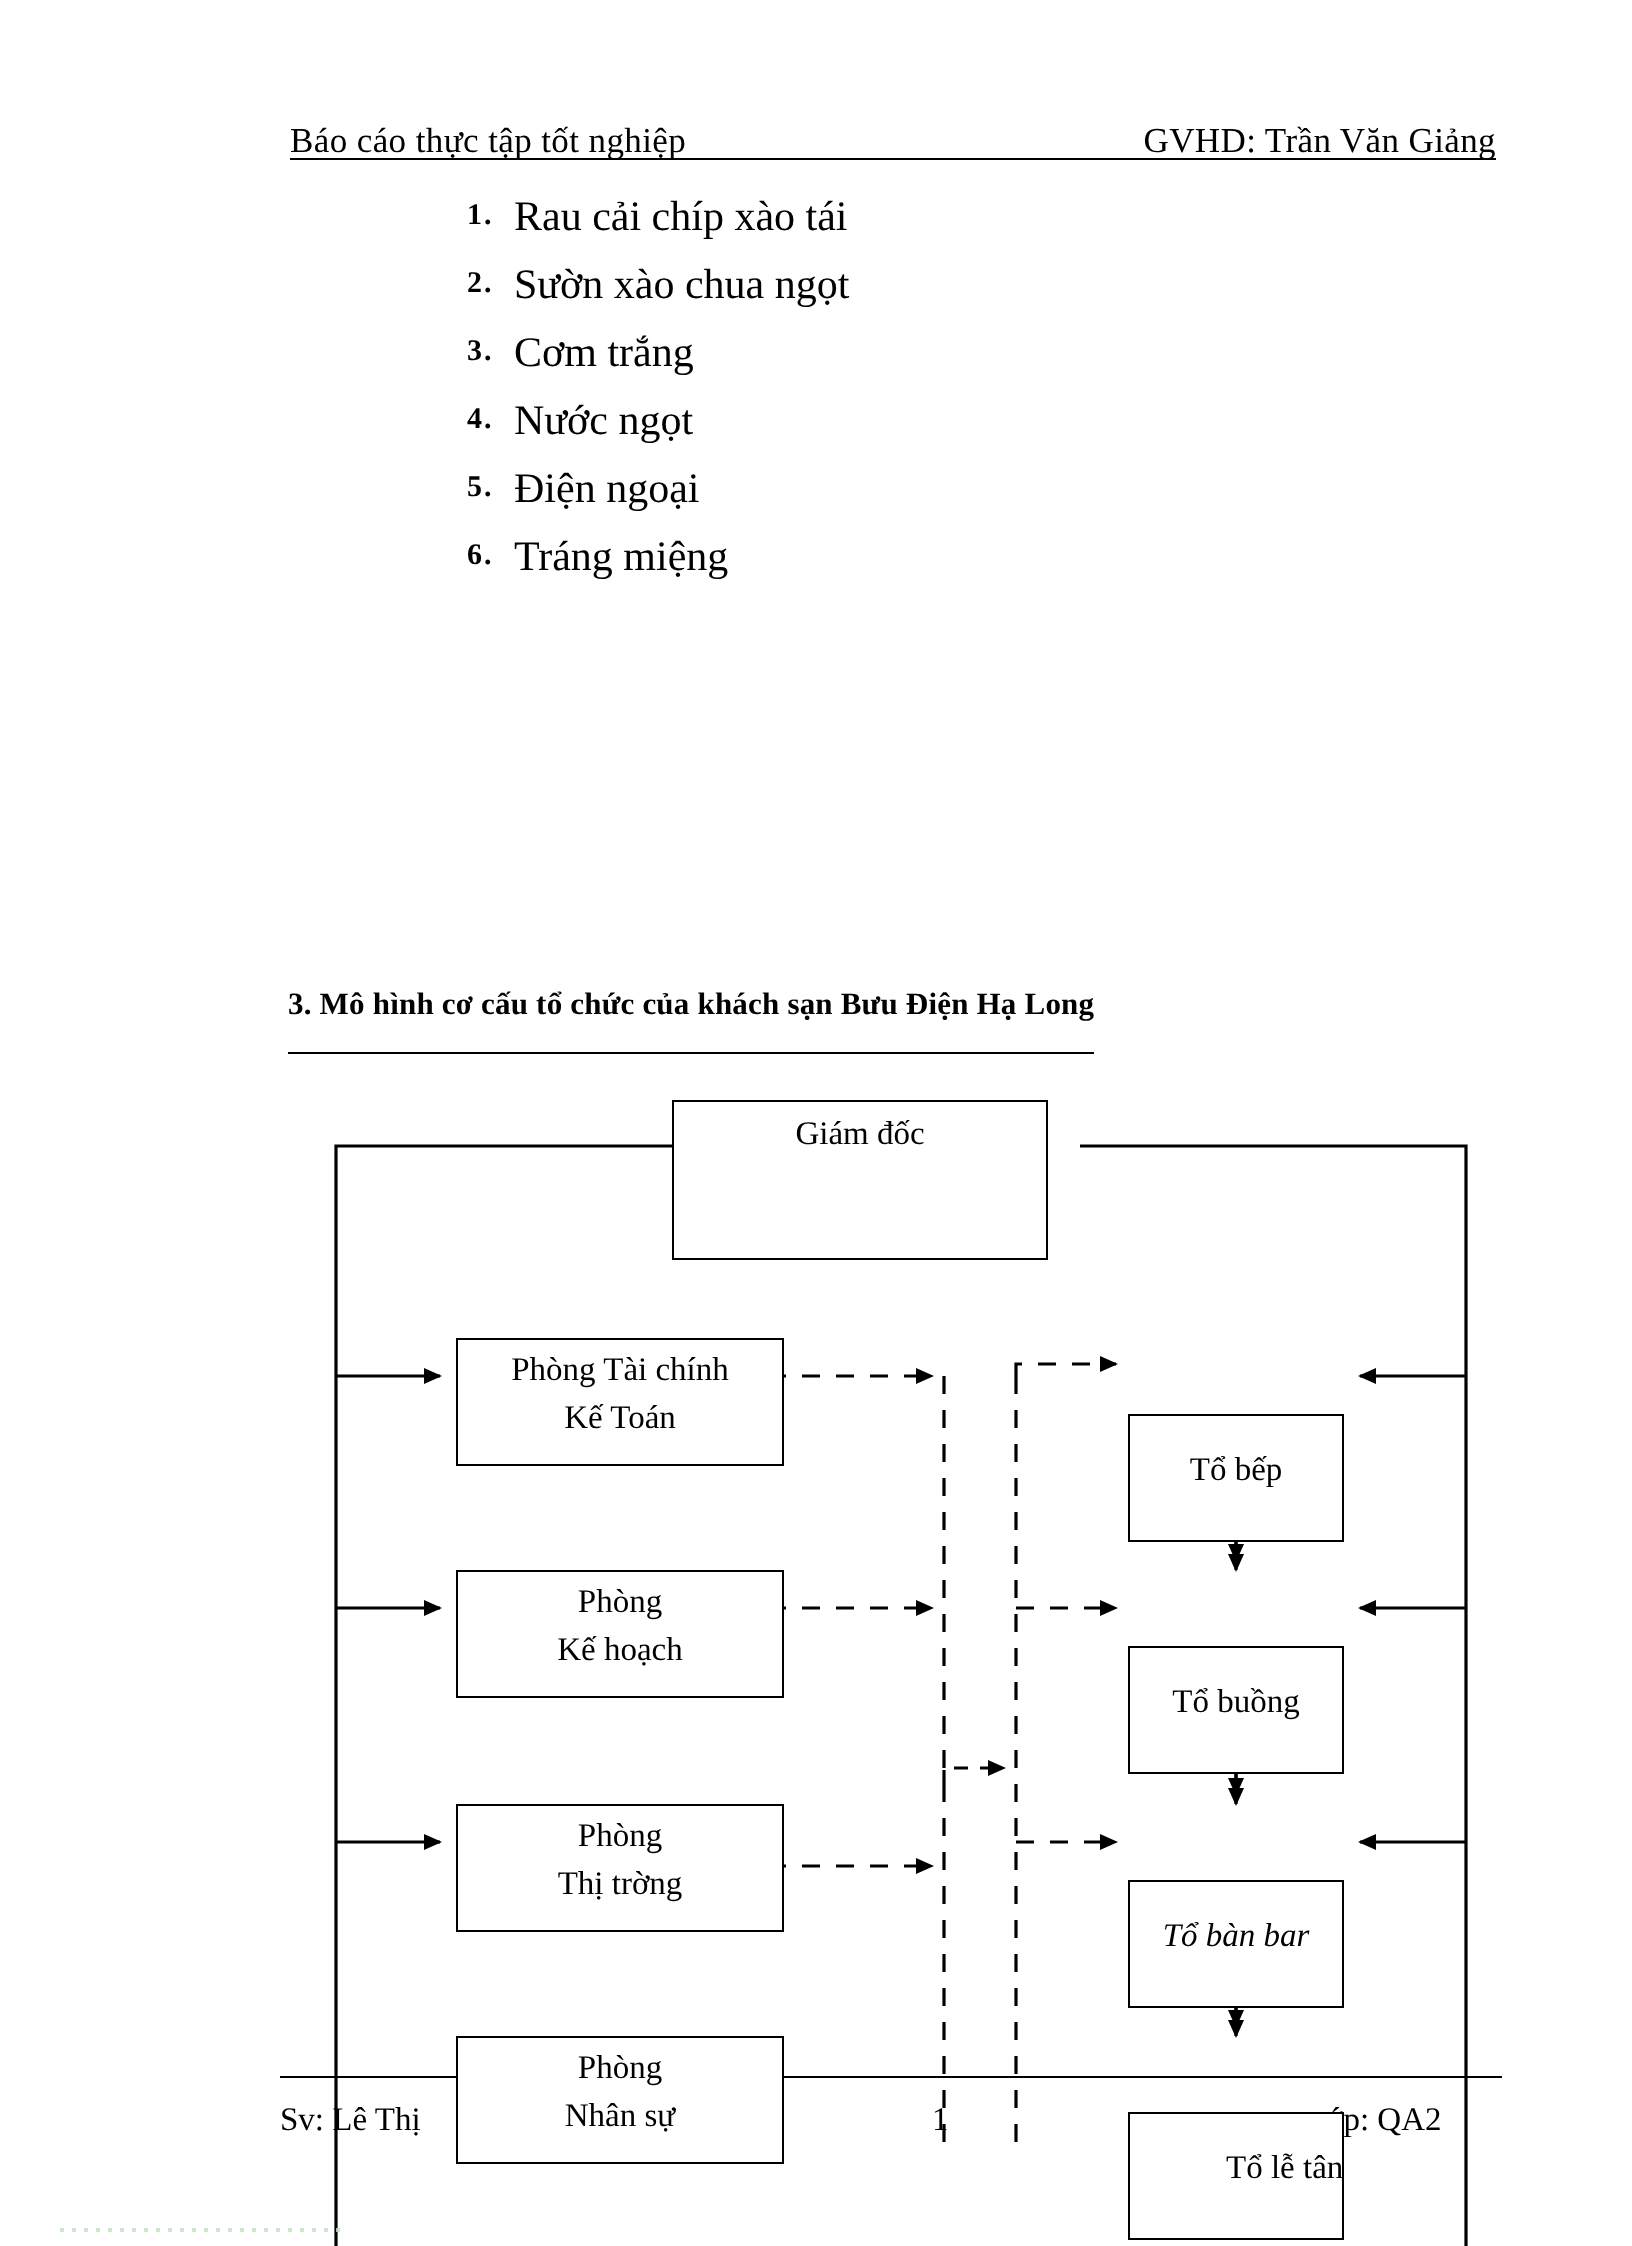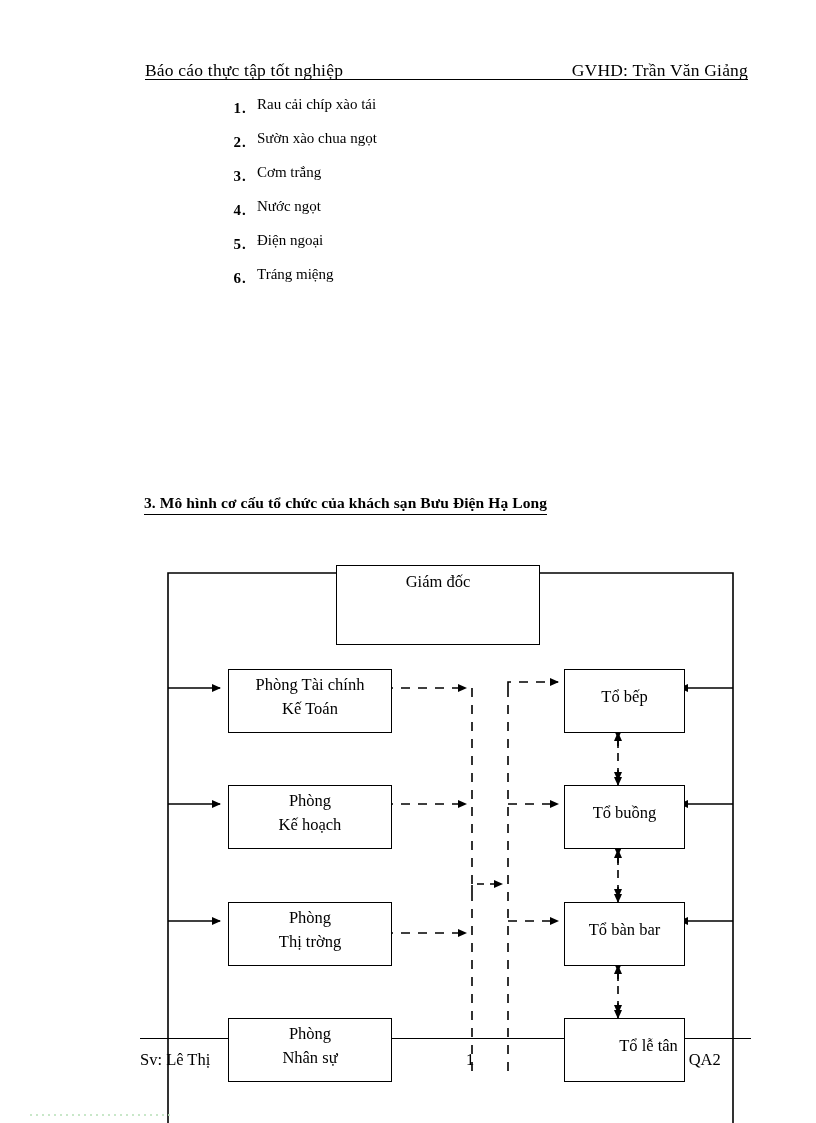--- a/index.html
+++ b/index.html
@@ -19,26 +19,26 @@
   .hdr-rule{position:absolute;left:145px;top:79px;width:603px;height:0;border-top:1.6px solid #000;}
 
   
   .list{position:absolute;left:215px;top:96px;width:420px;}
   .li{position:relative;height:34px;}
   .li-num{
     position:absolute;left:0;top:4px;width:26px;text-align:right;
     font-size:15px;font-weight:bold;
   }
   .li-dot{position:absolute;left:27px;top:4px;font-size:15px;font-weight:bold;}
-  .li-txt{position:absolute;left:42px;top:0;font-size:15px;white-space:nowrap;font-family:Liberation Serif, serif;}
+  .li-txt{position:absolute;left:42px;top:0;font-size:21px;white-space:nowrap;font-family:Liberation Serif, serif;}
 
   
   .sec-h{
     position:absolute;left:144px;top:494px;font-size:15.5px;font-weight:bold;
-    white-space:nowrap;border-bottom:1.5px solid #000;padding-bottom:2px;
+    white-space:nowrap;border-bottom:1.5px solid #000;padding-bottom:14px;
     letter-spacing:.1px;
   }
 
   
   .ftr-rule{position:absolute;left:140px;top:1038px;width:611px;height:0;border-top:1.5px solid #000;}
   .ftr{position:absolute;top:1050px;font-size:16.5px;white-space:nowrap;}
   .ftr-l{left:140px;}
   .ftr-c{left:466px;}
   .ftr-r{left:663px;}
 
@@ -46,30 +46,30 @@
   .chart{position:absolute;left:0;top:0;width:816px;height:1123px;}
   .chart svg{position:absolute;left:0;top:0;}
 
   .node{
     position:absolute;border:1.4px solid #000;background:#fff;
     box-sizing:border-box;text-align:center;
   }
   .node .lbl{
     display:block;font-size:16.5px;line-height:19px;white-space:nowrap;
   }
-  .node.top{left:336px;top:565px;width:204px;height:80px;}
+  .node.top{left:336px;top:550px;width:188px;height:80px;}
   .node.top .lbl{padding-top:6px;}
 
   .node.dept{left:228px;width:164px;height:64px;}
   .node.dept .lbl{padding-top:5px;}
   .d1{top:669px;} .d2{top:785px;} .d3{top:902px;} .d4{top:1018px;}
 
-  .node.team{left:564px;width:121px;height:64px;}
+  .node.team{left:564px;width:108px;height:64px;margin-top:38px;}
   .node.team .lbl{padding-top:17px;}
-  .t1{top:669px;} .t2{top:785px;} .t3{top:902px;} .t4{top:1018px;padding-left:48px;}
+  .t1{top:669px;} .t2{top:785px;} .t3{top:902px;font-style:italic;} .t4{top:1018px;padding-left:48px;}
 
   
   .belowbox{z-index:1;}
   .abovebox{z-index:3;}
   .artifact{
     position:absolute;left:30px;top:1114px;width:140px;height:2px;
     background:repeating-linear-gradient(to right,#bfe3bf 0 2px,transparent 2px 6px);
     opacity:.85;
   }
 </style>

